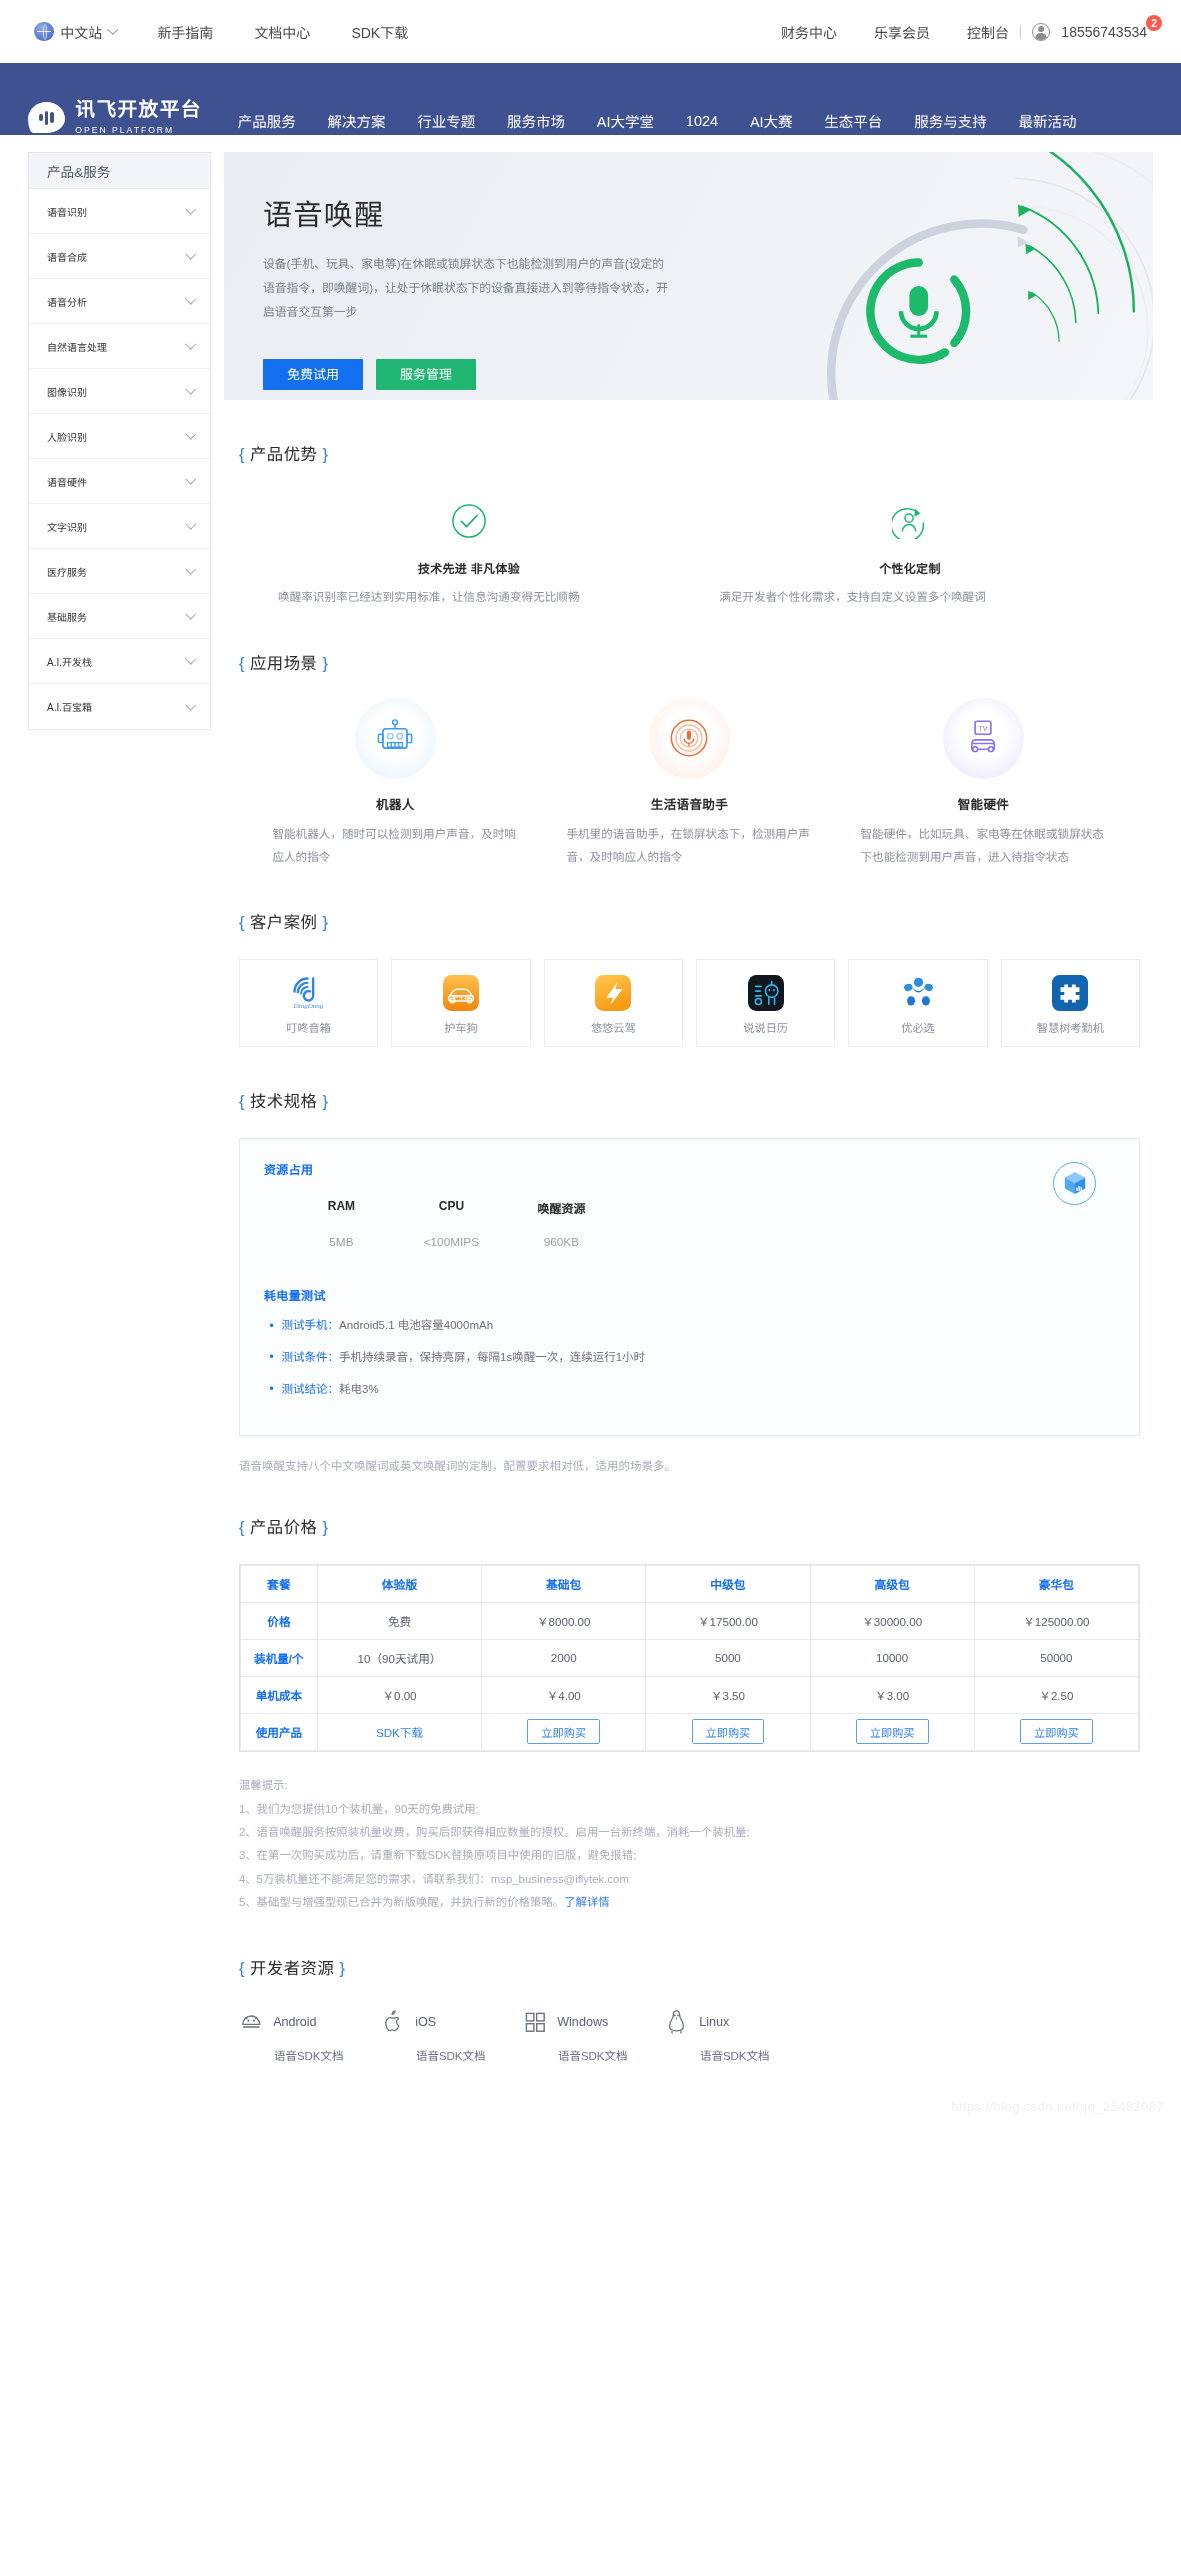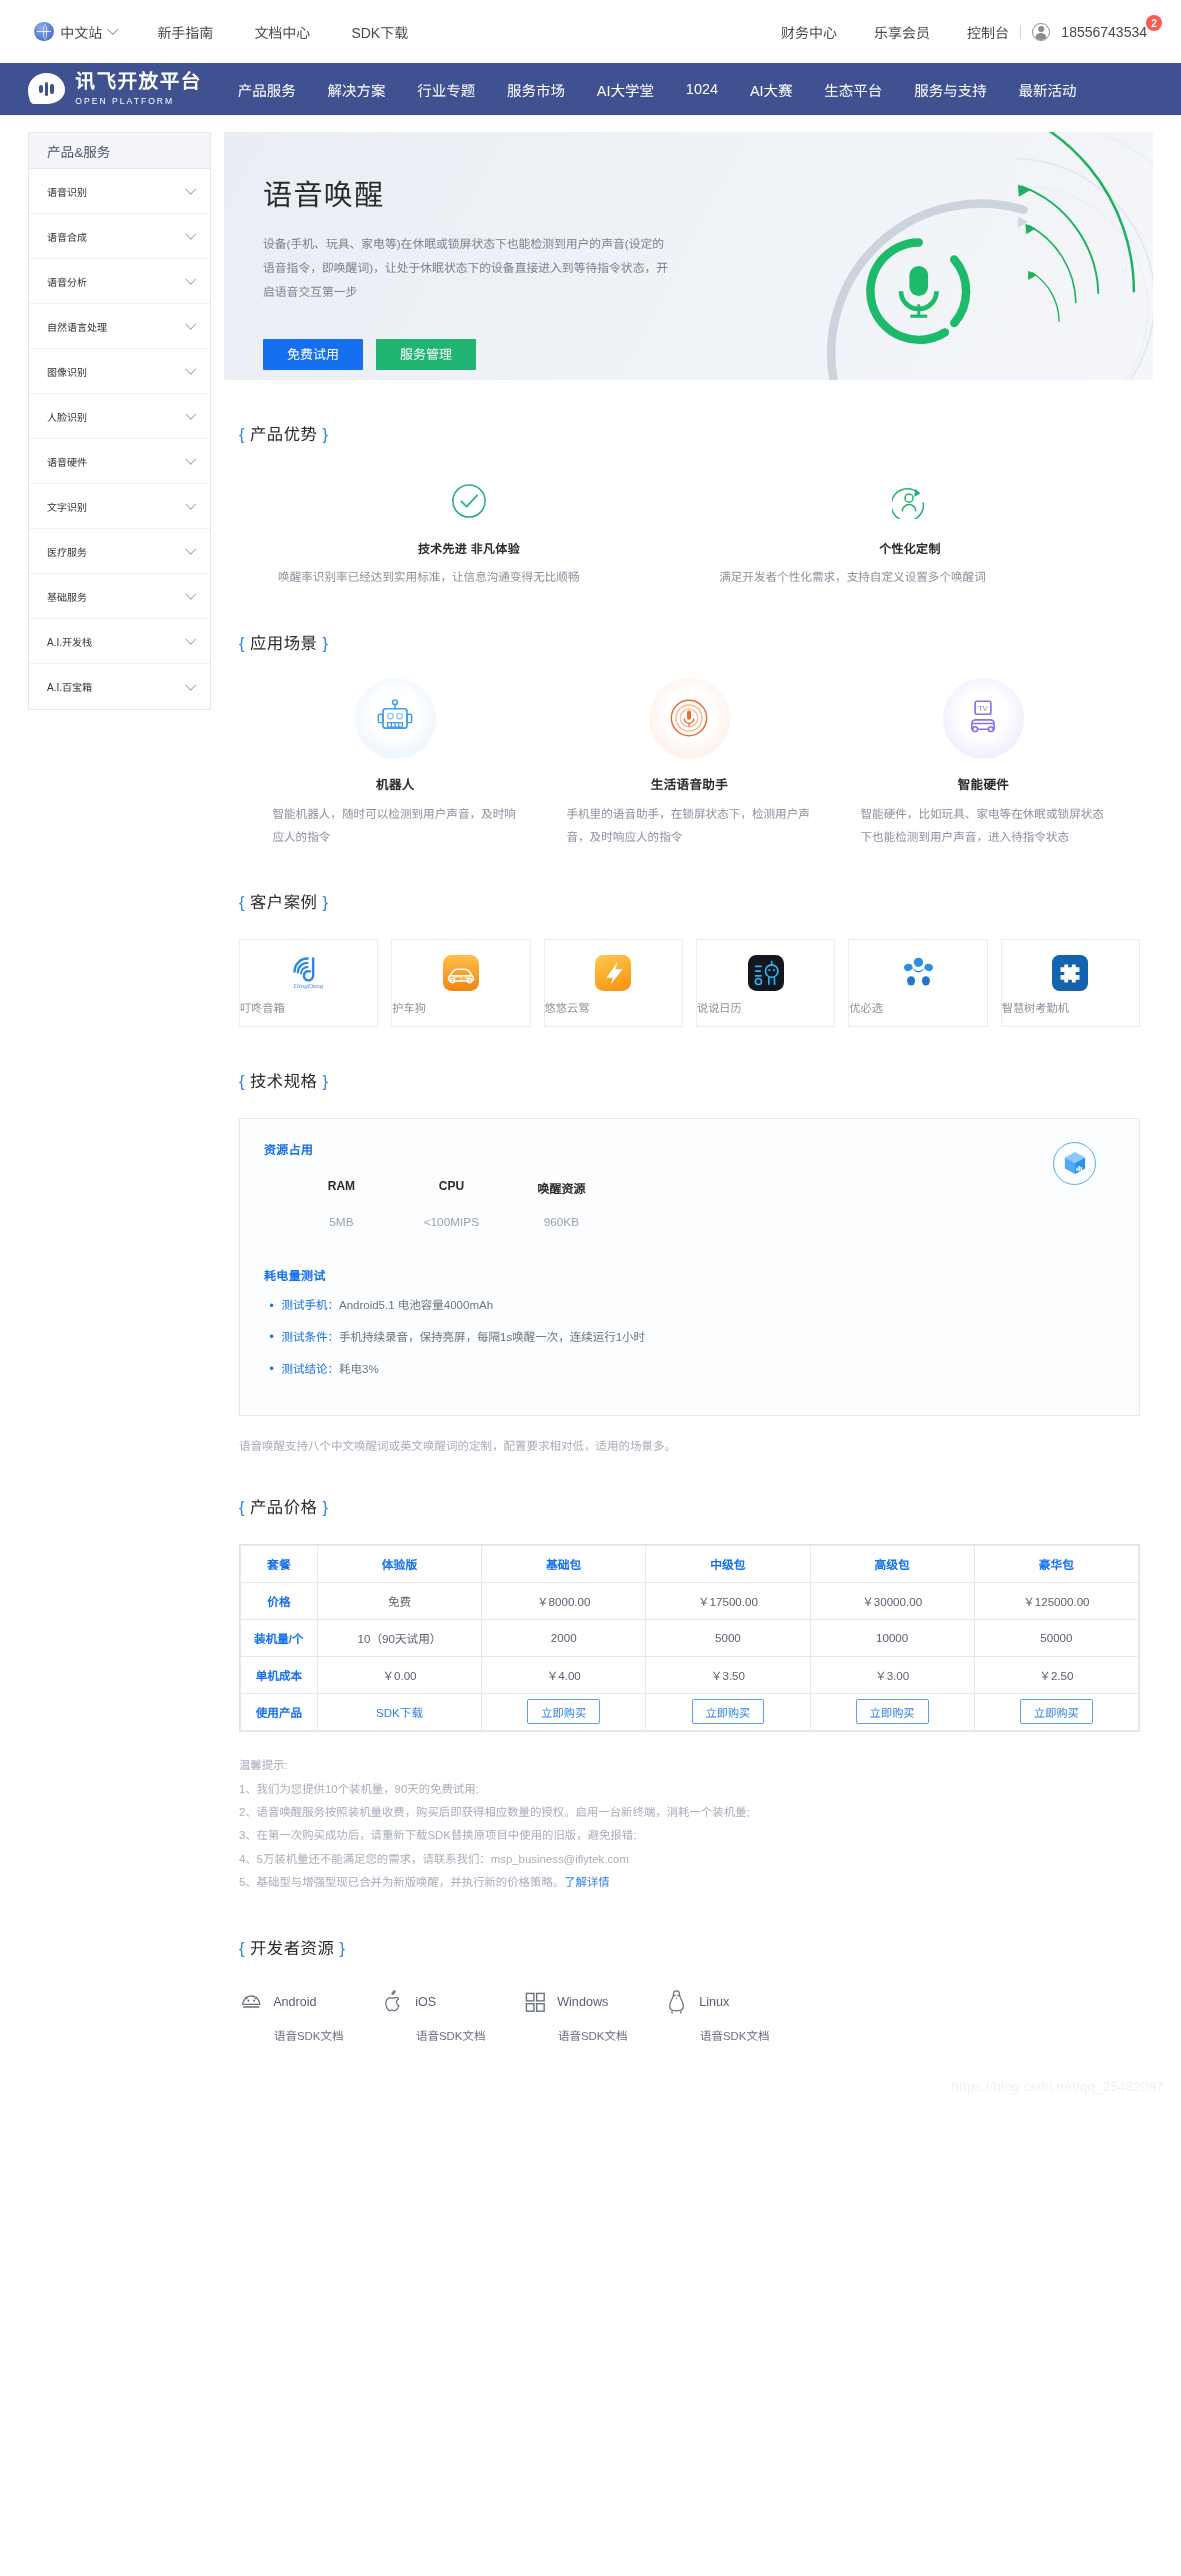--- a/index.html
+++ b/index.html
@@ -66,22 +66,22 @@
   .msg-badge {
     position: absolute; top: -8.4px; right: -15px;
     min-width: 16px; height: 16px; border-radius: 50%;
     background: #ff5a4d; color: #fff; font-size: 10.3px;
     display: flex; align-items: center; justify-content: center;
     font-weight: 600;
   }
 
   
   .mainnav {
-    height: 52px; background: #3f5190;
-    display: flex; align-items: center; padding: 0 28px;
+    height: 72px; background: #3f5190;
+    display: flex; align-items: flex-end; padding: 0 28px;
   }
   .brand { display: flex; align-items: center; gap: 10.3px; margin-right: 34px; }
   .brand-mark {
     width: 37px; height: 31px; background: #fff;
     border-radius: 50% 50% 50% 5.6px / 55% 55% 45% 45%;
     position: relative; display: flex; align-items: center;
     justify-content: center; gap: 2.3px; flex: 0 0 auto;
   }
   .brand-mark i {
     display: block; width: 3.2px; background: #3f5190; border-radius: 1.9px;
@@ -198,21 +198,21 @@
   }
   .scn-desc {
     font-size: 11.6px; color: #8b919e; line-height: 1.95;
     margin-top: 10.3px; text-align: left;
   }
 
   
   .case-row { display: flex; gap: 13px; margin-top: 26px; padding: 0 13px; }
   .case-card {
     flex: 1; height: 88px; border: 0.9px solid #e9ecf1; background: #fff;
-    display: flex; flex-direction: column; 
+    display: flex; flex-direction: column; align-items: center;
     justify-content: center; cursor: pointer; gap: 5.6px;
   }
   .case-logo { height: 41px; display:flex; align-items:center; justify-content:center; }
   .case-name { font-size: 11.2px; color: #8b919e; }
 
   
   .spec-card {
     margin: 26px 13px 0 13px; border: 0.9px solid #e6eaf0;
     background: #fcfdfe; padding: 20.6px 24px 24px 24px; position: relative;
   }

